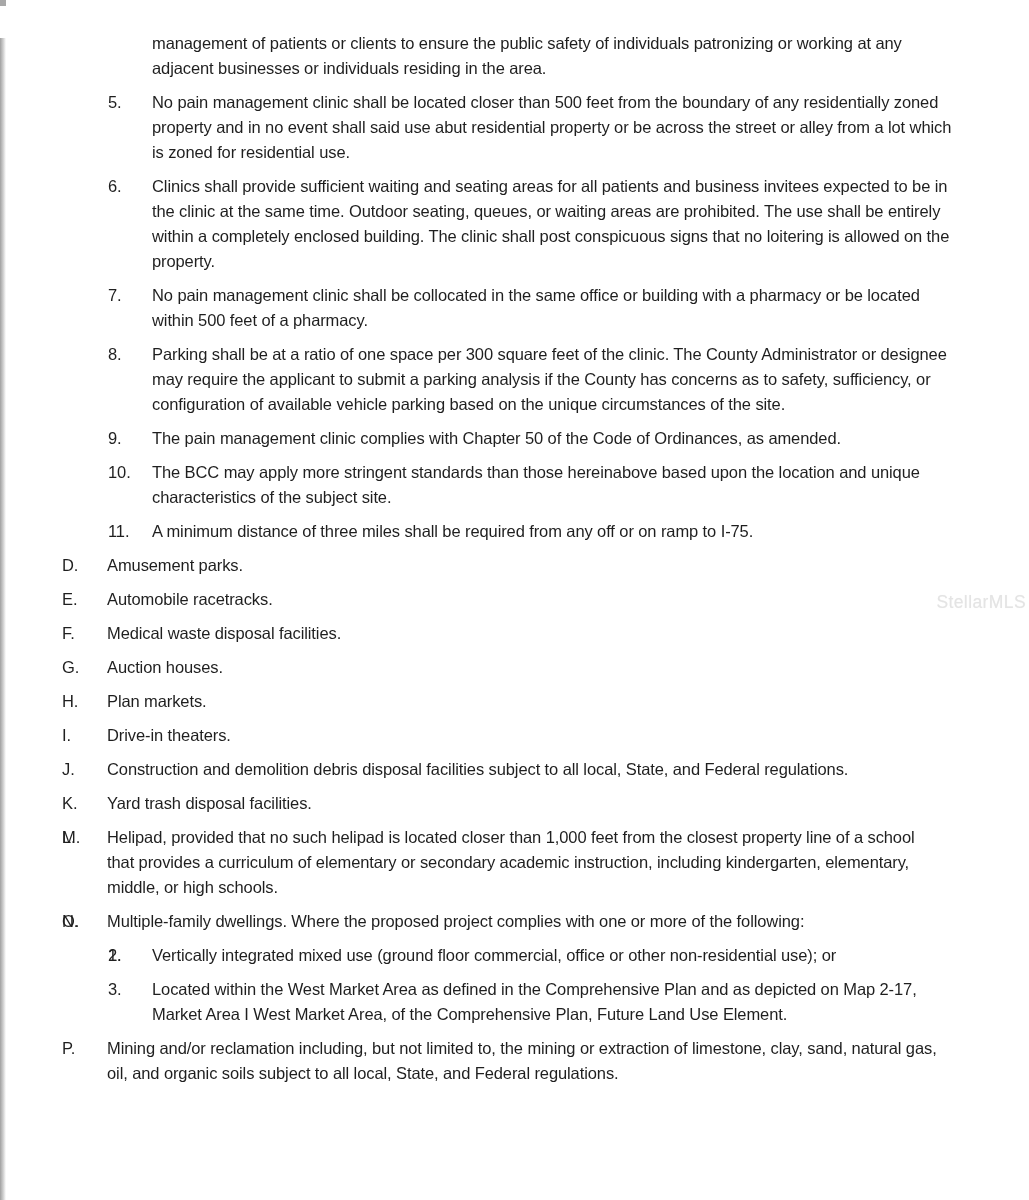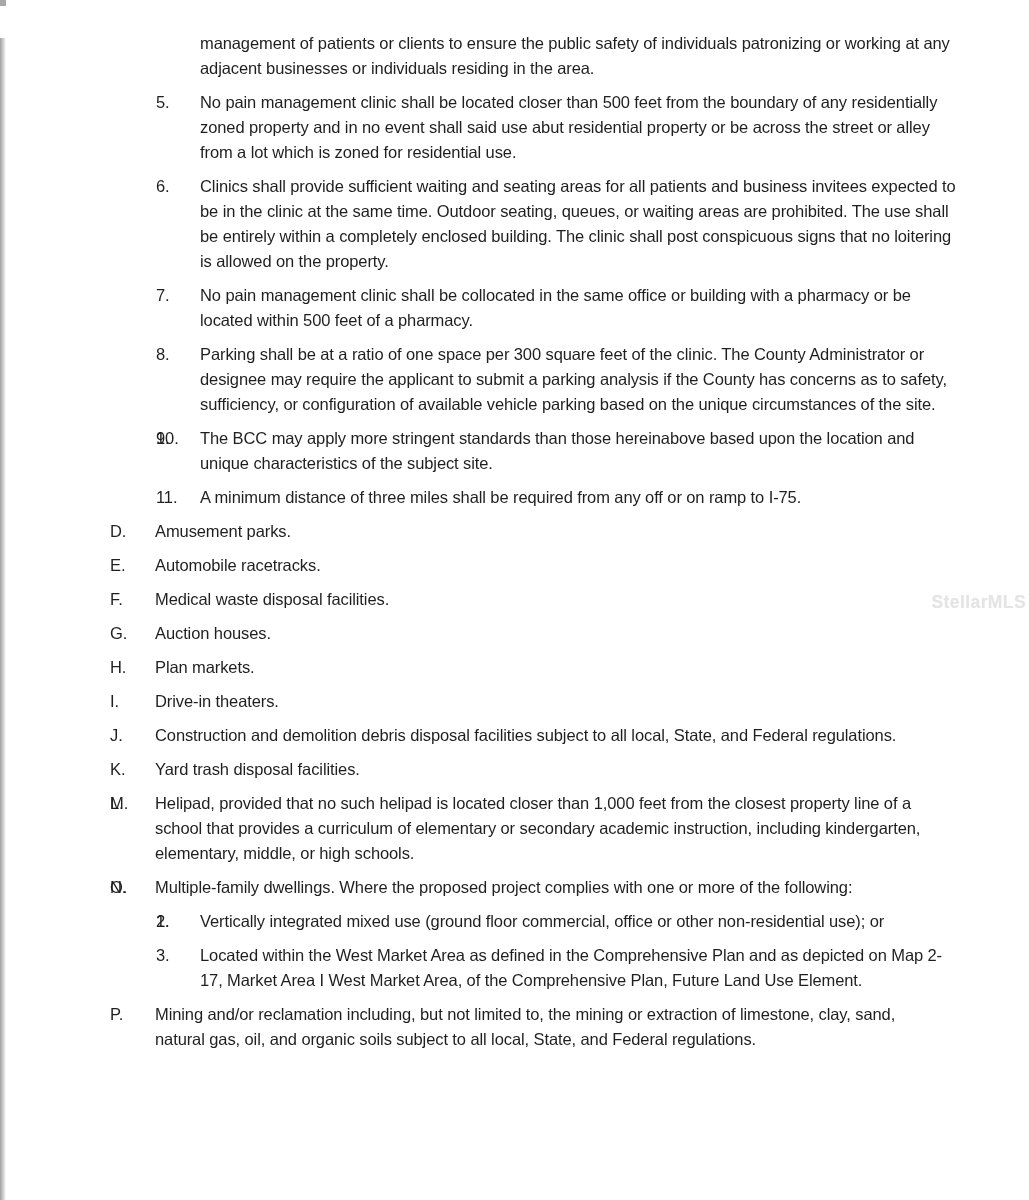--- a/index.html
+++ b/index.html
@@ -9,41 +9,40 @@
     height: 1200px;
     background: #ffffff;
     overflow: hidden;
     font-family: "Liberation Sans", sans-serif;
     font-size: 16.5px;
     line-height: 25px;
     letter-spacing: -0.1px;
     color: #1f1f1f;
     box-sizing: border-box;
     padding-top: 31px;
-    padding-left: 48px;
   }
   .row { position: relative; margin-bottom: 9px; }
   .row .lbl { position: absolute; top: 0; }
   
   .cont { padding-left: 152px; padding-right: 72px; }
   .num  { padding-left: 152px; padding-right: 72px; }
   .num .lbl { left: 108px; }
   
   .let  { padding-left: 107px; padding-right: 86px; }
   .let .lbl { left: 62px; }
   
   .sub  { padding-left: 152px; padding-right: 72px; }
   .sub .lbl { left: 108px; }
 
   .watermark {
     position: absolute;
     top: 590px;
     right: 3px;
     font-size: 17.5px;
-    font-weight: bold;
+    font-weight: normal;
     letter-spacing: 0.4px;
     color: #e4e4e4;
     text-shadow: 0 0 1px #efefef;
     user-select: none;
     pointer-events: none;
   }
   .scan-edge {
     position: absolute;
     left: 0; top: 38px; bottom: 0;
     width: 6px;
@@ -80,20 +79,21 @@
   <div class="row num">
     <span class="lbl">7.</span>
     <span class="txt">No pain management clinic shall be collocated in the same office or building with a pharmacy or be located within 500 feet of a pharmacy.</span>
   </div>
   <div class="row num">
     <span class="lbl">8.</span>
     <span class="txt">Parking shall be at a ratio of one space per 300 square feet of the clinic. The County Administrator or designee may require the applicant to submit a parking analysis if the County has concerns as to safety, sufficiency, or configuration of available vehicle parking based on the unique circumstances of the site.</span>
   </div>
   <div class="row num">
     <span class="lbl">9.</span>
+    <span class="txt">The pain management clinic complies with Chapter 50 of the Code of Ordinances, as amended.</span>
   </div>
   <div class="row num">
     <span class="lbl">10.</span>
     <span class="txt">The BCC may apply more stringent standards than those hereinabove based upon the location and unique characteristics of the subject site.</span>
   </div>
   <div class="row num">
     <span class="lbl">11.</span>
     <span class="txt">A minimum distance of three miles shall be required from any off or on ramp to I-75.</span>
   </div>
 

